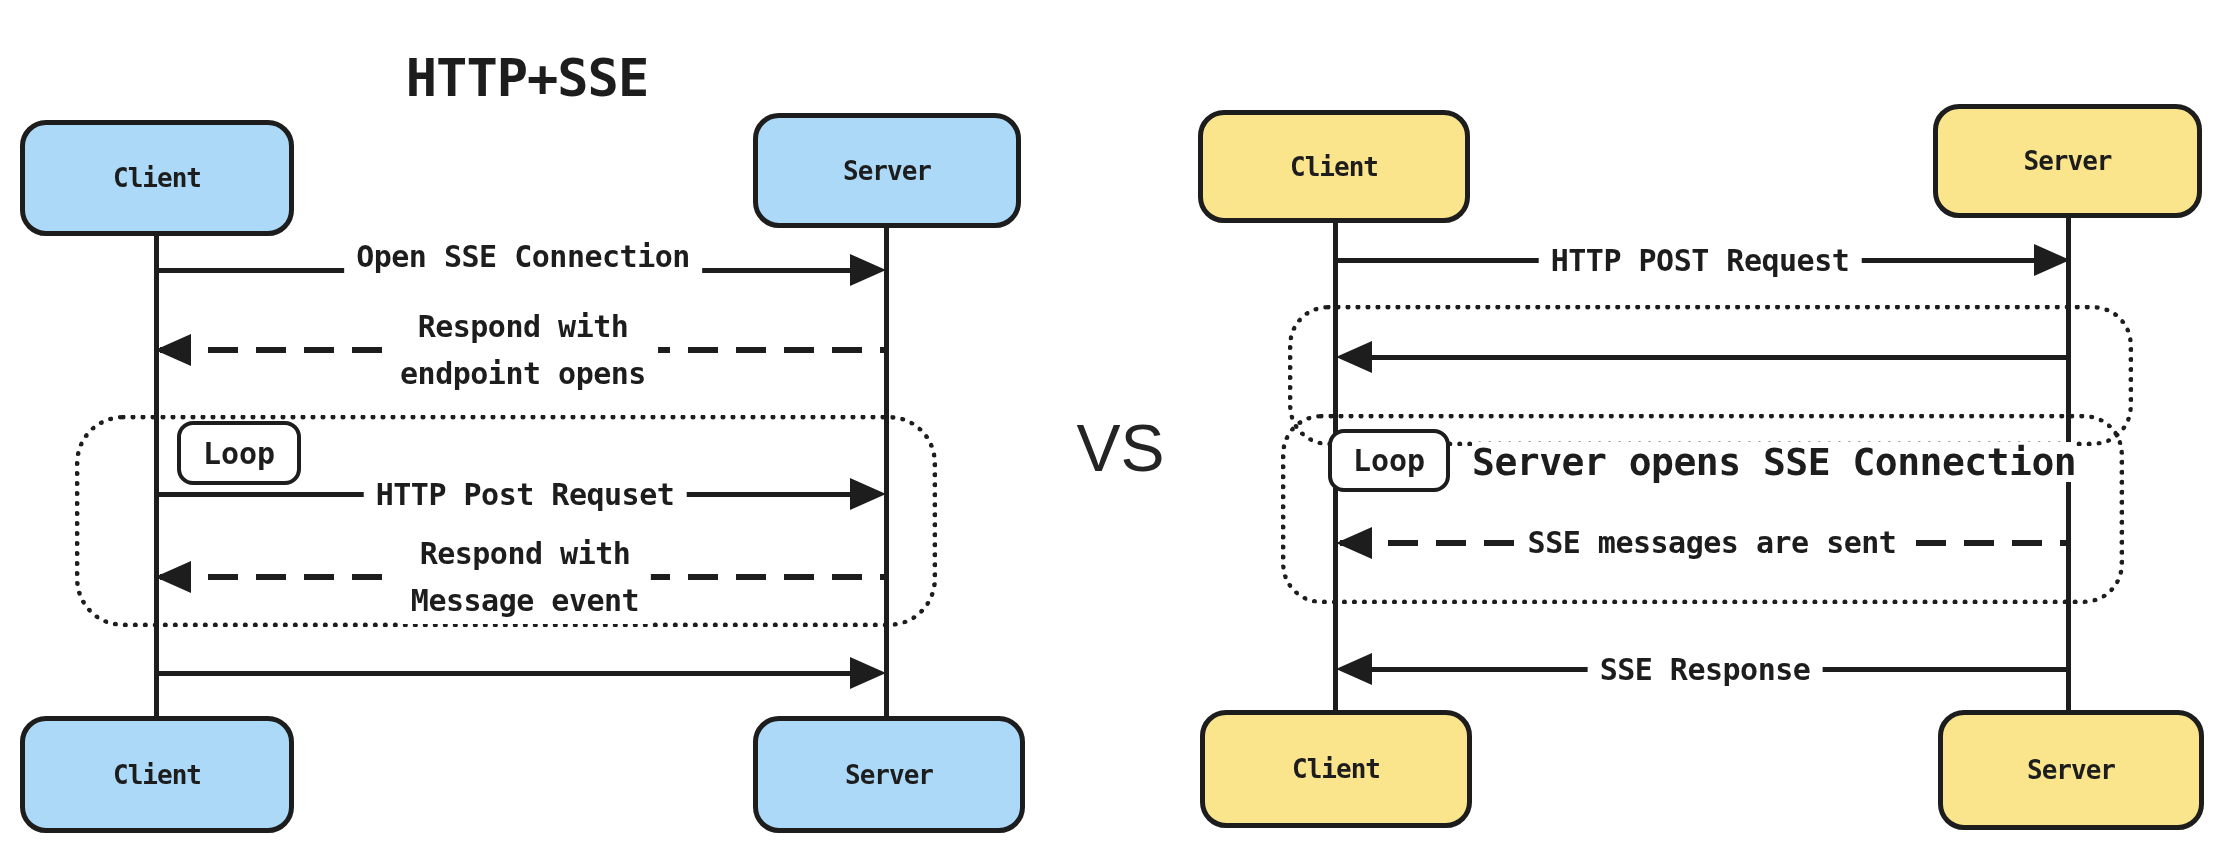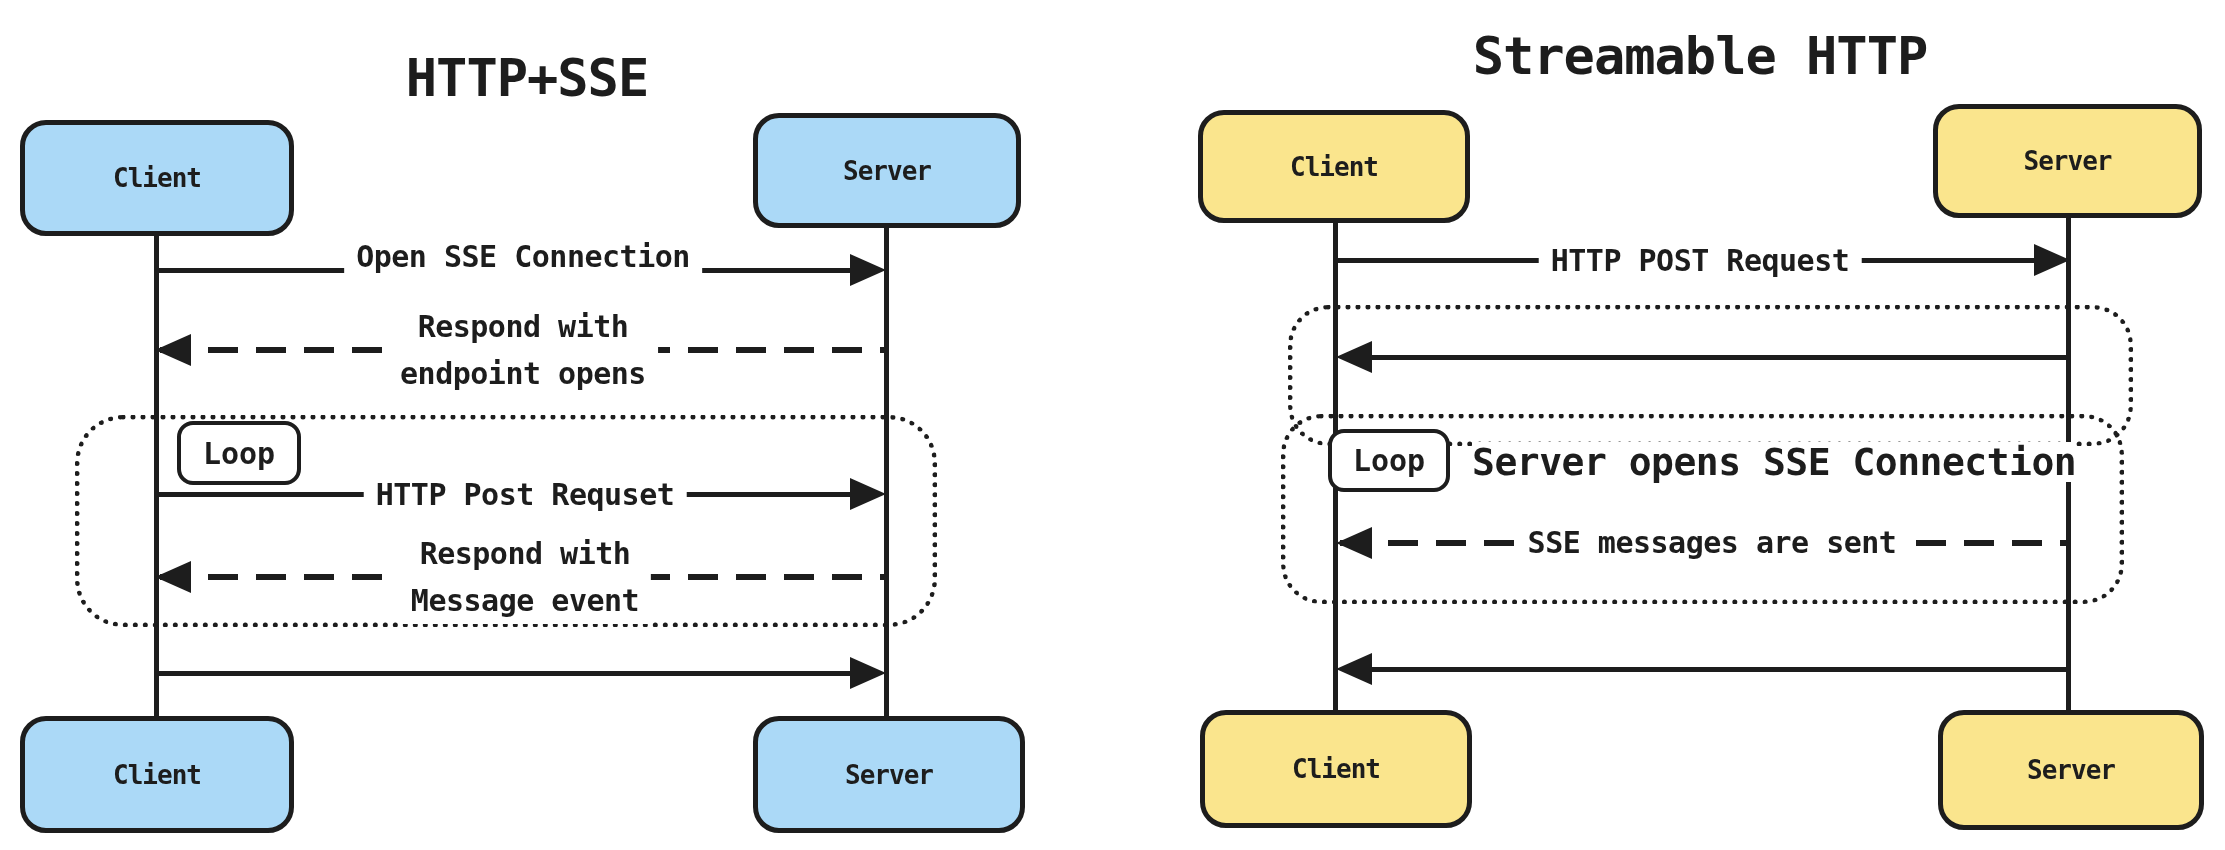--- a/index.html
+++ b/index.html
@@ -96,23 +96,23 @@
 
     <div class="line" style="left:157px;top:671px;width:695px;"></div>
     <div class="ah right" style="left:850px;top:657px;"></div>
 
     <div class="actor blue" style="left:20px;top:120px;width:274px;height:116px;">Client</div>
     <div class="actor blue" style="left:753px;top:113px;width:268px;height:115px;">Server</div>
     <div class="actor blue" style="left:20px;top:716px;width:274px;height:117px;">Client</div>
     <div class="actor blue" style="left:753px;top:716px;width:272px;height:117px;">Server</div>
   </section>
 
+  <div class="vs" style="left:1068px;top:408px;width:105px;">VS</div>
 
   <section class="panel">
-    <div class="title" style="left:1455px;top:24px;width:490px;">Streamable HTTP</div>
 
     <div class="lifeline" style="left:1333px;top:223px;height:487px;"></div>
     <div class="lifeline" style="left:2066px;top:218px;height:492px;"></div>
 
     <div class="loop-region" style="left:1288px;top:305px;width:845px;height:141px;border-radius:40px;"></div>
     <div class="loop-region" style="left:1281px;top:414px;width:843px;height:190px;border-radius:40px;"></div>
 
     <div class="line" style="left:1338px;top:258px;width:698px;"></div>
     <div class="ah right" style="left:2034px;top:244px;"></div>
     <div class="msg-label" style="left:1700px;top:240px;">HTTP POST Request</div>
@@ -122,20 +122,21 @@
 
     <div class="loop-badge" style="left:1328px;top:429px;width:122px;height:63px;">Loop</div>
     <div class="loop-title" style="left:1472px;top:442px;">Server opens SSE Connection</div>
 
     <div class="dash-line" style="left:1340px;top:540px;width:729px;"></div>
     <div class="ah left" style="left:1336px;top:527px;"></div>
     <div class="msg-label" style="left:1712px;top:522px;">SSE messages are sent</div>
 
     <div class="line" style="left:1372px;top:667px;width:697px;"></div>
     <div class="ah left" style="left:1336px;top:653px;"></div>
+    <div class="msg-label" style="left:1705px;top:649px;">SSE Response</div>
 
     <div class="actor yellow" style="left:1198px;top:110px;width:272px;height:113px;">Client</div>
     <div class="actor yellow" style="left:1933px;top:104px;width:269px;height:114px;">Server</div>
     <div class="actor yellow" style="left:1200px;top:710px;width:272px;height:118px;">Client</div>
     <div class="actor yellow" style="left:1938px;top:710px;width:266px;height:120px;">Server</div>
   </section>
 
 </div>
 
 </body></html>

